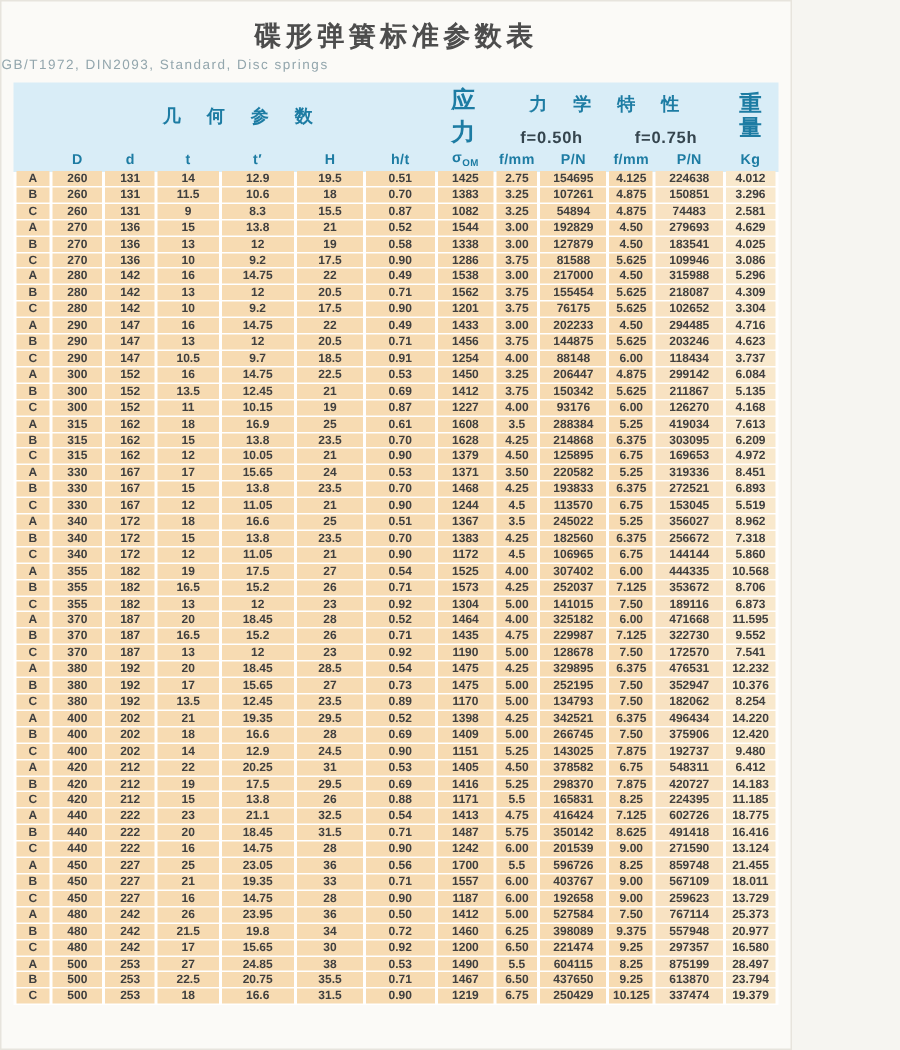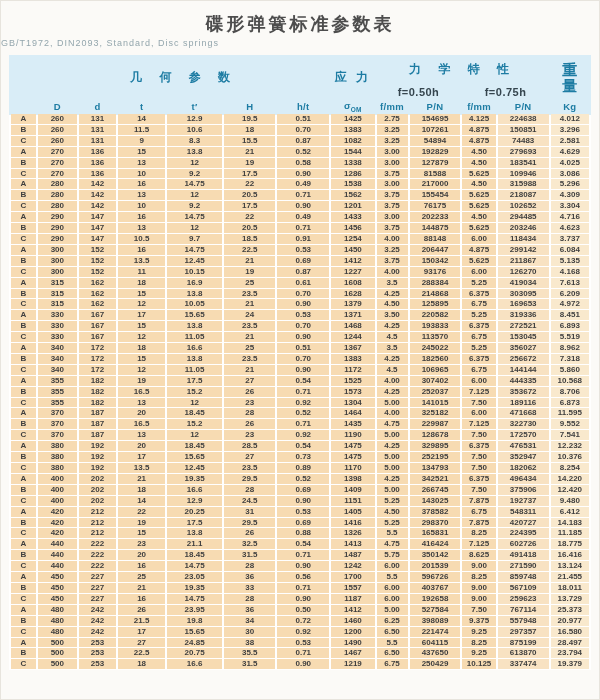--- a/index.html
+++ b/index.html
@@ -1,25 +1,25 @@
 <!DOCTYPE html>
 <html><head>
 <meta charset="utf-8">
 <style>
   html,body{margin:0;padding:0;}
   body{width:600px;height:700px;background:#f6f5f1;font-family:"Liberation Sans",sans-serif;overflow:hidden;}
-  .page{position:relative;width:600px;height:700px;background:#fbfaf7;border:1px solid #e7e4dd;box-sizing:border-box;}
+  .page{position:relative;width:528px;height:700px;background:#fbfaf7;border:1px solid #e7e4dd;box-sizing:border-box;}
   .title{margin-top:11px;text-align:center;font-size:18px;font-weight:600;letter-spacing:3px;color:#4d4d4d;font-family:"Liberation Serif",serif;}
   .subtitle{margin-top:2px;font-size:9px;letter-spacing:1px;color:#93a6ad;}
   .table-wrap{margin:7px 8px 0;background:linear-gradient(#d9edf7 0 60px,#ffffff 60px);}
   table{width:100%;border-collapse:separate;border-spacing:2px 1px;table-layout:fixed;}
   thead th{background:transparent;color:#1d7ca3;font-weight:bold;padding:0;vertical-align:middle;}
   tr.h1 th{height:27px;}
   .group-big{font-size:12px;letter-spacing:7px;}
-  .group-stress{font-size:12px;letter-spacing:3px;}
+  .group-stress{font-size:16px;letter-spacing:3px;}
   .group-weight{font-size:15px;line-height:16px;letter-spacing:0;}
   tr.h2 th{height:15px;font-size:11px;font-weight:bold;color:#35454e;letter-spacing:0.5px;margin-top:28px;}
   tr.h3 th{height:13px;font-size:9.5px;letter-spacing:0.3px;}
   tr.h3 th sub{font-size:6.5px;}
   tbody td{background:#f7dbb2;height:9.9px;line-height:9.9px;font-size:8px;font-weight:bold;color:#3f3f3f;text-align:center;padding:0;white-space:nowrap;overflow:hidden;}
   tbody td:nth-child(12){background:#f8e2c2;margin-top:40px;}
   tbody td:last-child{background:#f9e9cd;}
 </style>
 </head>
 <body>
@@ -647,21 +647,21 @@
             <td>14.183</td>
           </tr>
           <tr>
             <td>C</td>
             <td>420</td>
             <td>212</td>
             <td>15</td>
             <td>13.8</td>
             <td>26</td>
             <td>0.88</td>
-            <td>1326</td>
+            <td>1171</td>
             <td>5.5</td>
             <td>165831</td>
             <td>8.25</td>
             <td>224395</td>
             <td>11.185</td>
           </tr>
           <tr>
             <td>A</td>
             <td>440</td>
             <td>222</td>

